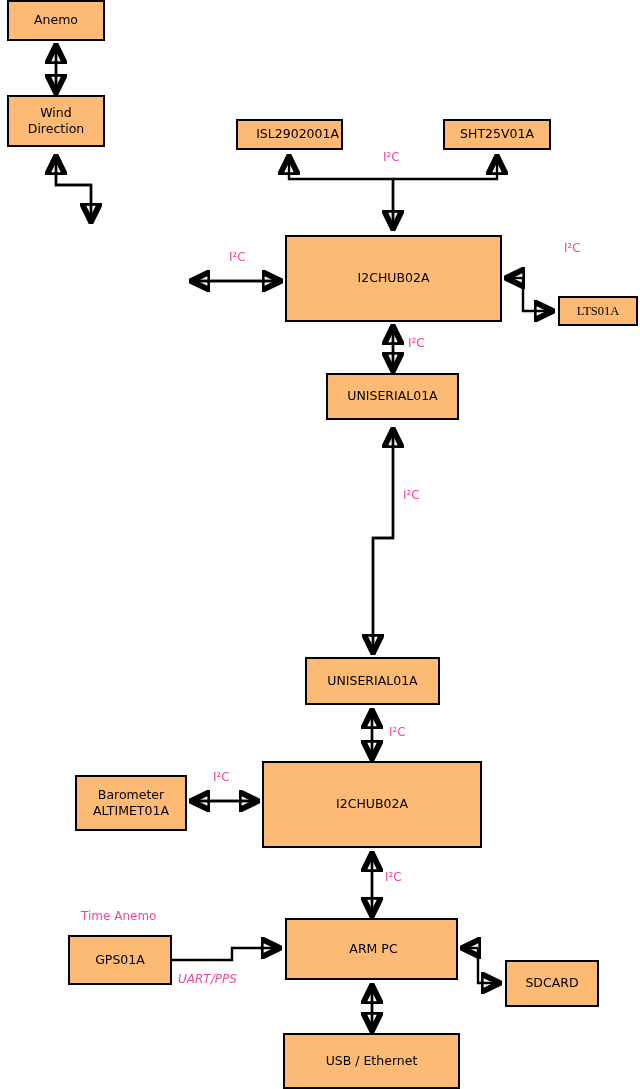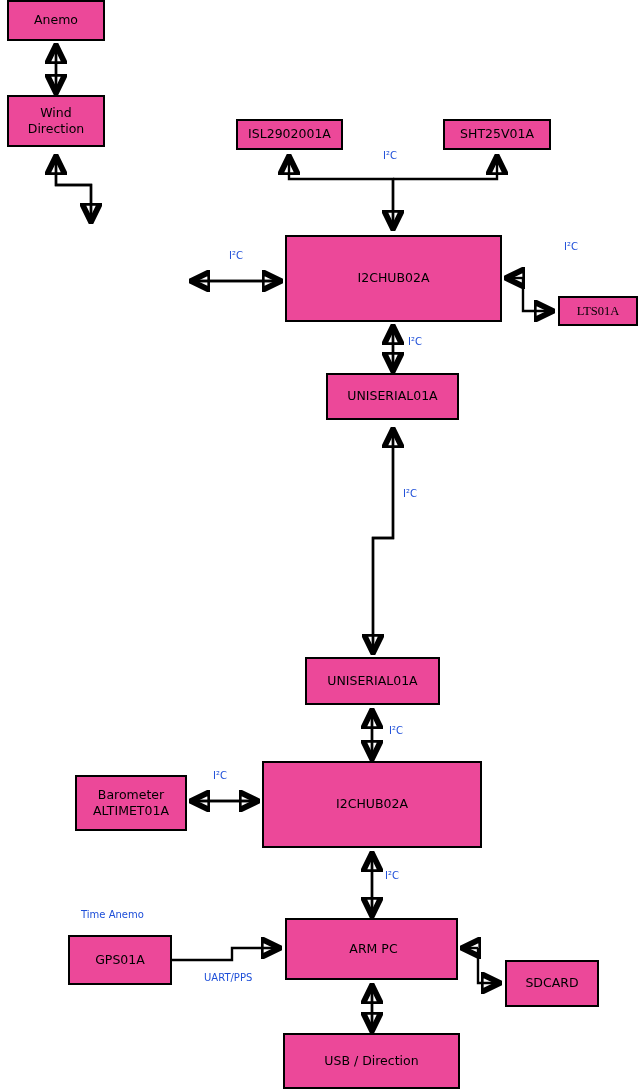--- a/index.html
+++ b/index.html
@@ -1,22 +1,22 @@
 <!DOCTYPE html>
 <html><head>
 <meta charset="utf-8">
 <style>
   html,body{margin:0;padding:0;background:#ffffff;}
   body{width:640px;height:1089px;font-family:"DejaVu Sans","Liberation Sans",sans-serif;}
   #stage{position:relative;width:640px;height:1089px;overflow:hidden;background:#fff;}
-  .box{position:absolute;border:2px solid #000;background:#ec4899;box-sizing:border-box;
+  .box{position:absolute;border:2px solid #000;background:#fdba74;box-sizing:border-box;
        display:flex;align-items:center;justify-content:center;text-align:center;
        font-size:12.5px;color:#000;line-height:1.30;padding:2px;}
   .box span{display:block;}
-  .lbl{position:absolute;font-size:10px;color:#1d4ed8;white-space:nowrap;}
+  .lbl{position:absolute;font-size:12px;color:#ec4899;white-space:nowrap;}
   svg.wires{position:absolute;left:0;top:0;width:640px;height:1089px;pointer-events:none;}
   svg.wires path,svg.wires line{stroke:#000;stroke-width:2.4;fill:none;}
 </style>
 </head>
 <body>
 
 <div id="stage">
 
   <svg class="wires" viewBox="0 0 640 1089">
     <defs>
@@ -90,21 +90,21 @@
       <line x1="372" y1="989" x2="372" y2="1030" marker-end="url(#ah)"></line>
     </g>
   </svg>
 
   <div class="box" style="left: 7px; top: 0px; width: 98px; height: 41px;">
       <span>Anemo</span>
     </div>
   <div class="box" style="left: 7px; top: 95px; width: 98px; height: 52px;">
       <span>Wind<br>Direction</span>
     </div>
-  <div class="box" style="left: 236px; top: 119px; width: 107px; height: 31px;">
+  <div class="box" style="left: 236px; top: 119px; width: 107px; height: 31px; justify-content: flex-end;">
       <span>ISL2902001A</span>
     </div>
   <div class="box" style="left: 443px; top: 119px; width: 108px; height: 31px;">
       <span>SHT25V01A</span>
     </div>
   <div class="box" style="left: 285px; top: 235px; width: 217px; height: 87px;">
       <span>I2CHUB02A</span>
     </div>
   <div class="box" style="left: 558px; top: 296px; width: 80px; height: 30px; font-family: Liberation Serif, serif;">
       <span>LTS01A</span>
@@ -124,27 +124,27 @@
   <div class="box" style="left: 68px; top: 935px; width: 104px; height: 50px;">
       <span>GPS01A</span>
     </div>
   <div class="box" style="left: 285px; top: 918px; width: 173px; height: 62px; padding-left: 6px;">
       <span>ARM PC</span>
     </div>
   <div class="box" style="left: 505px; top: 960px; width: 94px; height: 47px;">
       <span>SDCARD</span>
     </div>
   <div class="box" style="left: 283px; top: 1033px; width: 177px; height: 56px;">
-      <span>USB / Direction</span>
+      <span>USB / Ethernet</span>
     </div>
 
   <div class="lbl" style="left: 229px; top: 250px;">I²C</div>
   <div class="lbl" style="left: 383px; top: 150px;">I²C</div>
   <div class="lbl" style="left: 564px; top: 241px;">I²C</div>
   <div class="lbl" style="left: 408px; top: 336px;">I²C</div>
   <div class="lbl" style="left: 403px; top: 488px;">I²C</div>
   <div class="lbl" style="left: 389px; top: 725px;">I²C</div>
   <div class="lbl" style="left: 213px; top: 770px;">I²C</div>
   <div class="lbl" style="left: 385px; top: 870px;">I²C</div>
   <div class="lbl" style="left: 81px; top: 909px;">Time Anemo</div>
-  <div class="lbl" style="left: 204px; top: 972px;">UART/PPS</div>
+  <div class="lbl" style="left: 178px; top: 972px; font-style: italic;">UART/PPS</div>
 
 </div>
 
 </body></html>

